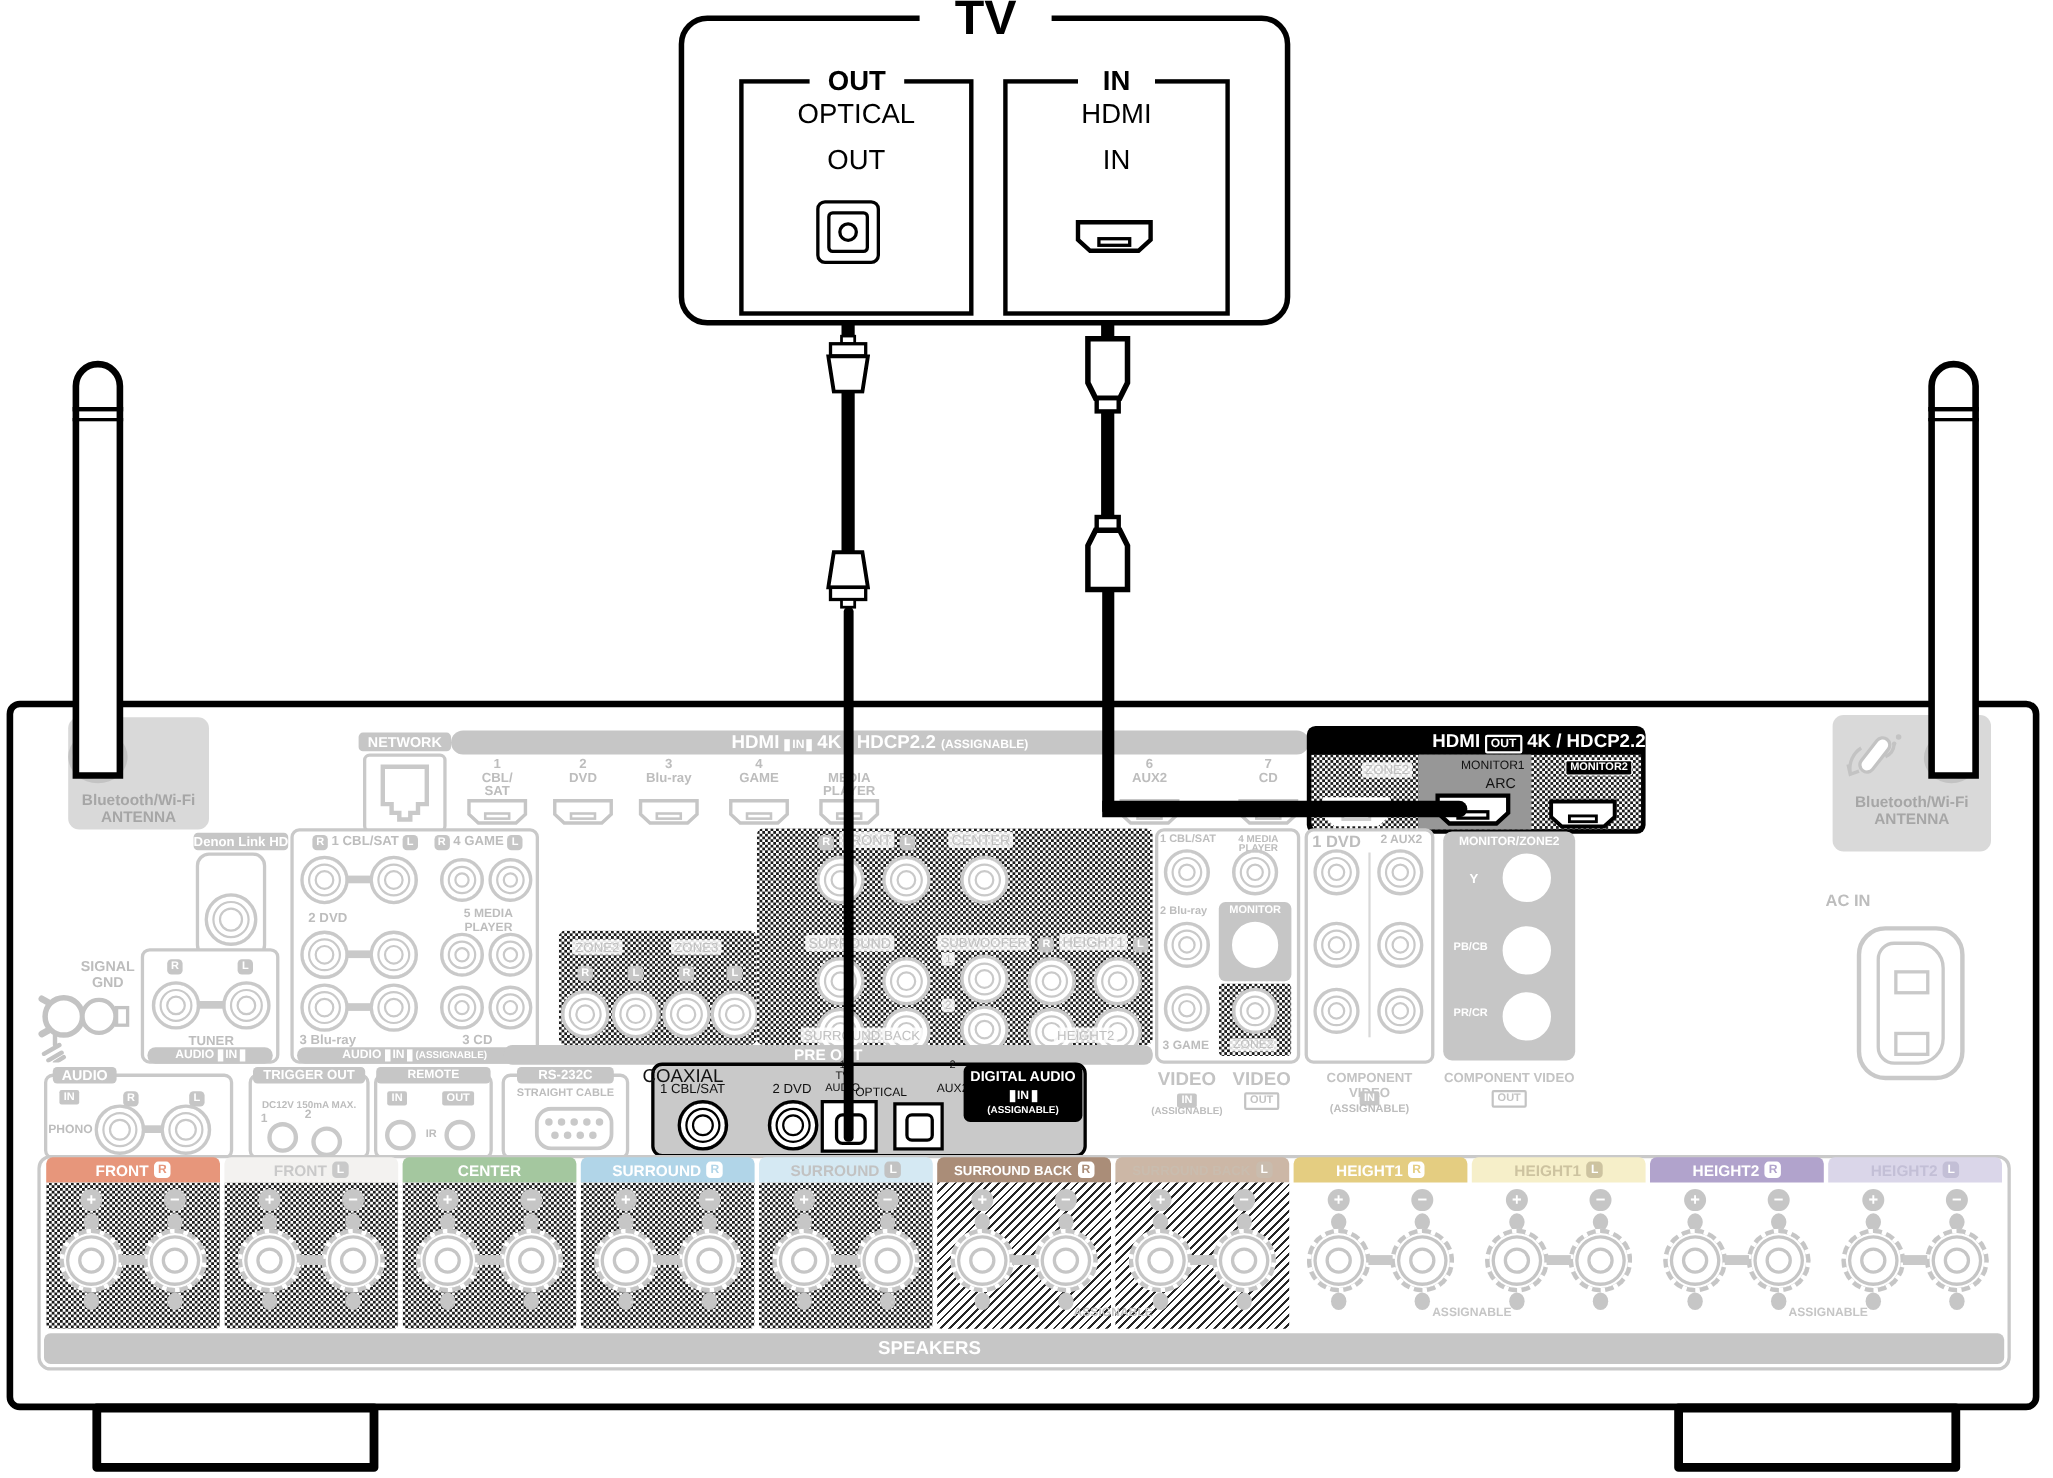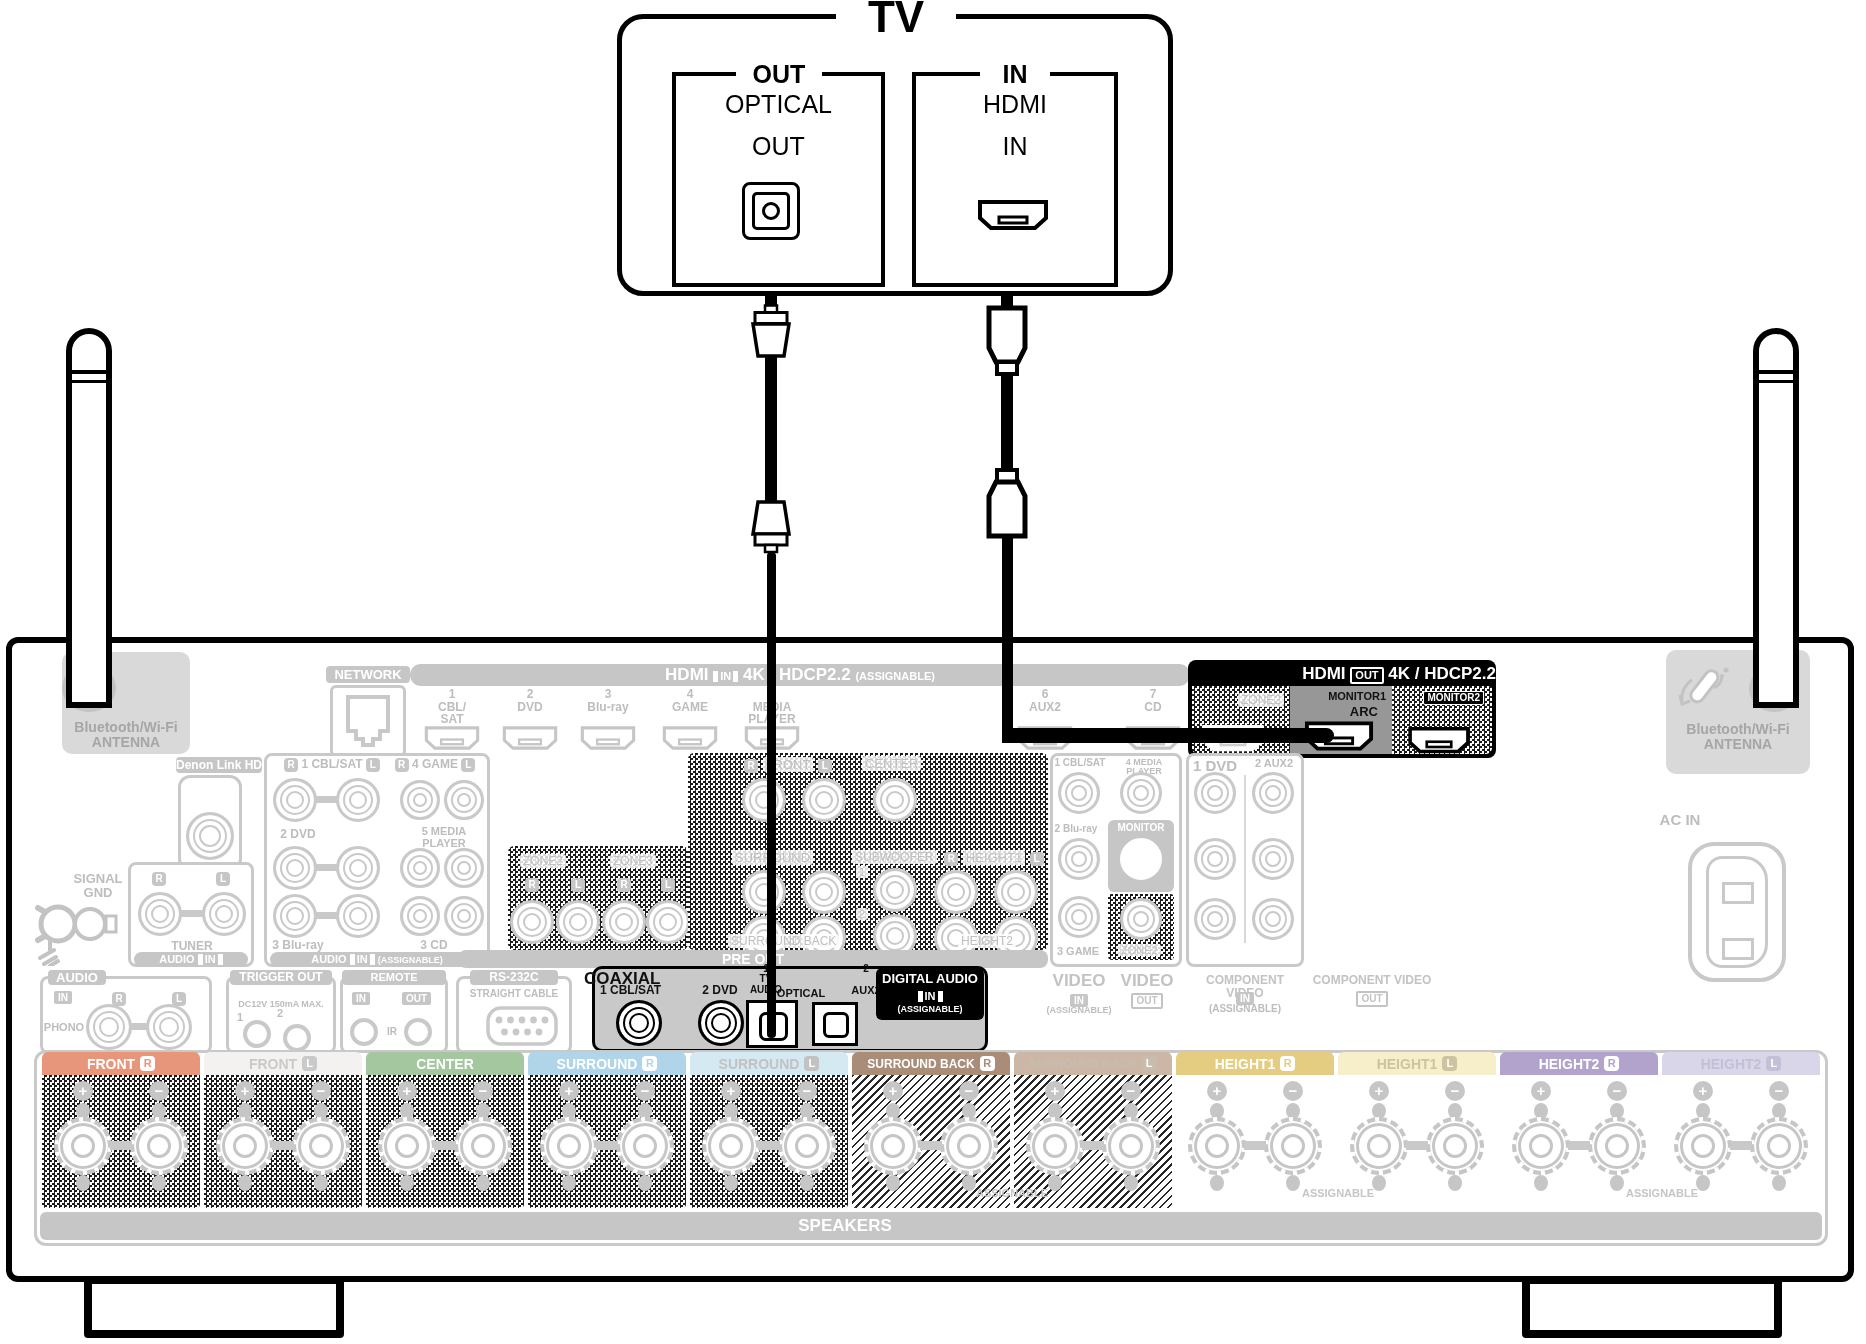--- a/index.html
+++ b/index.html
@@ -1,21 +1,21 @@
 <!DOCTYPE html>
 <html><head>
 <meta charset="utf-8">
 <style>
   *{box-sizing:border-box;margin:0;padding:0}
   html,body{background:#fff}
   body{font-family:"Liberation Sans",sans-serif}
   #canvas{position:relative;width:1866px;height:1344px;background:#fff;overflow:hidden}
   .abs{position:absolute}
   .t{position:absolute;color:#bdbdbd;font-weight:bold;text-align:center;line-height:1.05}
-  .tk{position:absolute;color:#111;font-weight:bold;text-align:center;line-height:1.05}
+  .tk{position:absolute;color:#111;font-weight:normal;text-align:center;line-height:1.05}
   .gbar{position:absolute;background:#c6c6c6;color:#fff;font-weight:bold;text-align:center;border-radius:8px}
   .tab{position:absolute;background:#c6c6c6;color:#fff;font-weight:bold;text-align:center;border-radius:4px}
   .gbox{position:absolute;border:3px solid #c9c9c9;border-radius:8px;background:#fff}
   .hatch{background:repeating-conic-gradient(#1b1b1b 0% 25%,#fff 0% 50%);background-size:5px 5px}
   .hatch2{background:repeating-linear-gradient(135deg,#262626 0 1.8px,#fff 1.8px 5.6px)}
   .hl{display:inline-block;background:rgba(255,255,255,.84);border-radius:3px;padding:0 3px;color:#c0c0c0;font-weight:normal}
   .rl{display:inline-block;width:14px;height:14px;line-height:14px;border-radius:4px;background:#c6c6c6;color:#fff;font-weight:bold;font-size:10px;text-align:center}
   .wing{display:inline-block;color:#fff;font-weight:bold;border-left:5px solid #fff;border-right:5px solid #fff;padding:0 2px;font-size:11px;line-height:11px}
   .fb{display:inline-block;background:#c6c6c6;color:#fff;font-weight:bold;font-size:10px;line-height:13px;padding:0 4px;border-radius:2px}
   .ob{display:inline-block;border:2px solid #c3c3c3;color:#c3c3c3;font-weight:bold;font-size:10px;line-height:12px;padding:0 3px;border-radius:2px}
@@ -391,20 +391,26 @@
   <div class="rca" style="left:1194px;top:772px;width:42px;height:42px"></div>
   <div class="rca" style="left:1252px;top:772px;width:42px;height:42px"></div>
   <div class="rca" style="left:1194px;top:838px;width:42px;height:42px"></div>
   <div class="rca" style="left:1252px;top:838px;width:42px;height:42px"></div>
   <div class="rca" style="left:1194px;top:898px;width:42px;height:42px"></div>
   <div class="rca" style="left:1252px;top:898px;width:42px;height:42px"></div>
   <div class="t" style="left:1186px;top:974px;width:118px;font-size:12px;color:#c3c3c3">COMPONENT VIDEO</div>
   <div class="abs" style="left:1186px;top:988px;width:118px;text-align:center"><span class="fb">IN</span></div>
   <div class="t" style="left:1186px;top:1004px;width:118px;font-size:10px">(ASSIGNABLE)</div>
 
+  <div class="abs" style="left:1312px;top:756px;width:120px;height:208px;background:#c6c6c6;border-radius:8px">
+    <div style="text-align:center;color:#fff;font-weight:bold;font-size:11px;margin-top:3px">MONITOR/ZONE2</div>
+    <div style="position:absolute;left:8px;top:36px;width:40px;color:#fff;font-weight:bold;font-size:12px;text-align:center">Y</div>
+    <div style="position:absolute;left:2px;top:100px;width:46px;color:#fff;font-weight:bold;font-size:10px;text-align:center">PB/CB</div>
+    <div style="position:absolute;left:2px;top:160px;width:46px;color:#fff;font-weight:bold;font-size:10px;text-align:center">PR/CR</div>
+  </div>
   <div class="rca w" style="left:1366px;top:776px;width:44px;height:44px"></div>
   <div class="rca w" style="left:1366px;top:842px;width:44px;height:44px"></div>
   <div class="rca w" style="left:1366px;top:902px;width:44px;height:44px"></div>
   <div class="t" style="left:1308px;top:974px;width:128px;font-size:12px;color:#c3c3c3">COMPONENT VIDEO</div>
   <div class="abs" style="left:1308px;top:988px;width:128px;text-align:center"><span class="ob">OUT</span></div>
 
   <div class="t" style="left:1648px;top:812px;width:64px;font-size:15px">AC IN</div>
   <div class="abs" style="left:1688px;top:842px;width:98px;height:140px;border:4px solid #c9c9c9;border-radius:26px">
     <div style="position:absolute;left:14px;top:10px;width:62px;height:112px;border:3px solid #c9c9c9;border-radius:16px 24px 24px 16px"></div>
     <div style="position:absolute;left:30px;top:36px;width:32px;height:22px;border:3px solid #c9c9c9"></div>

